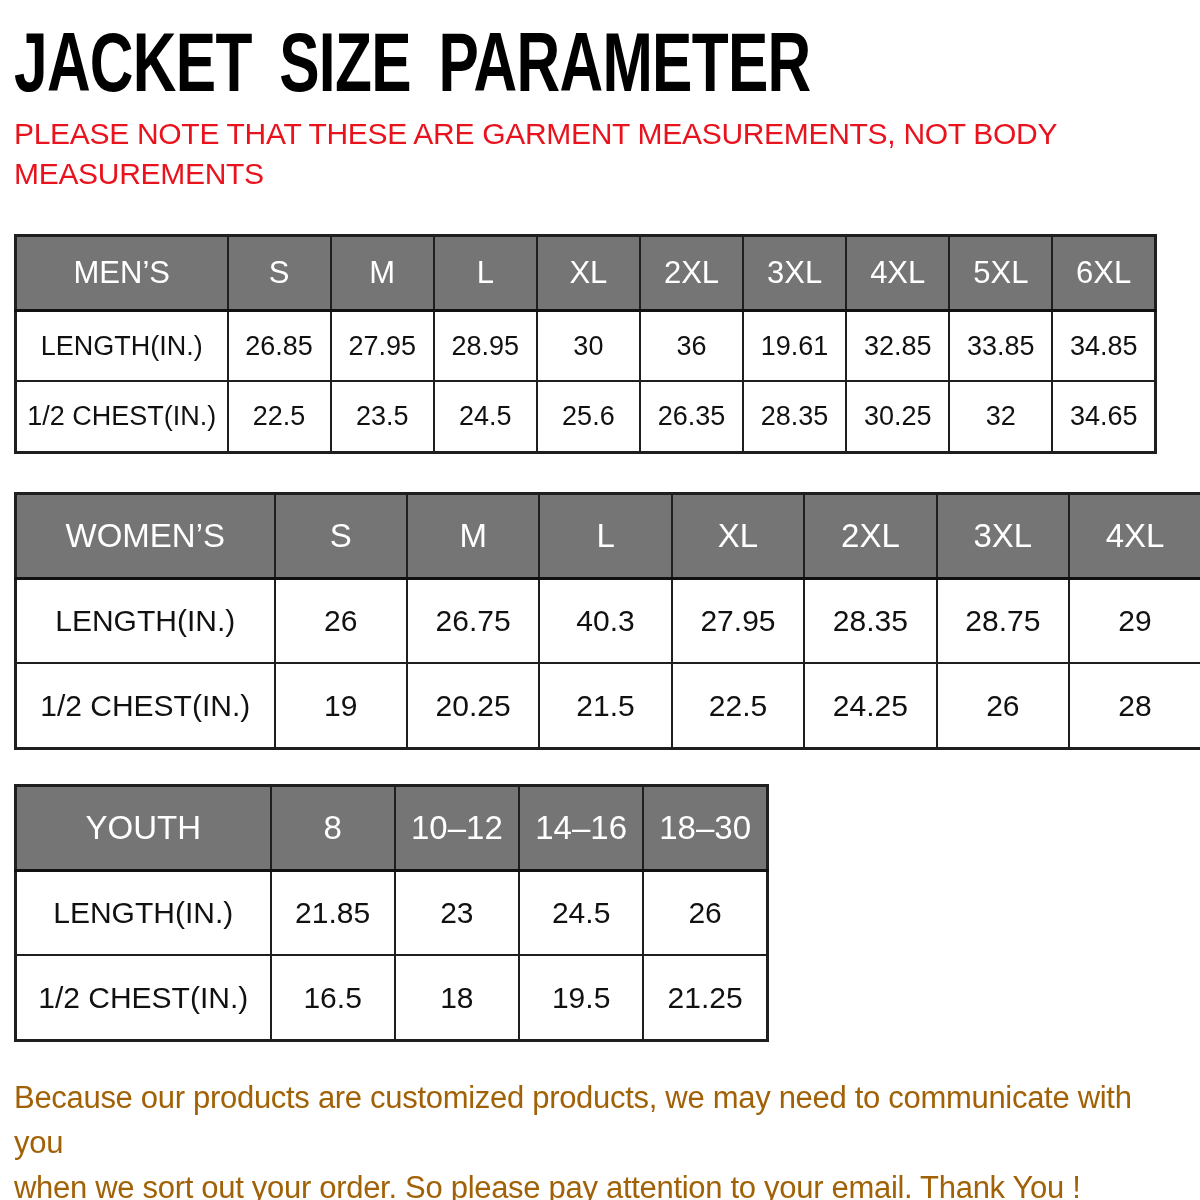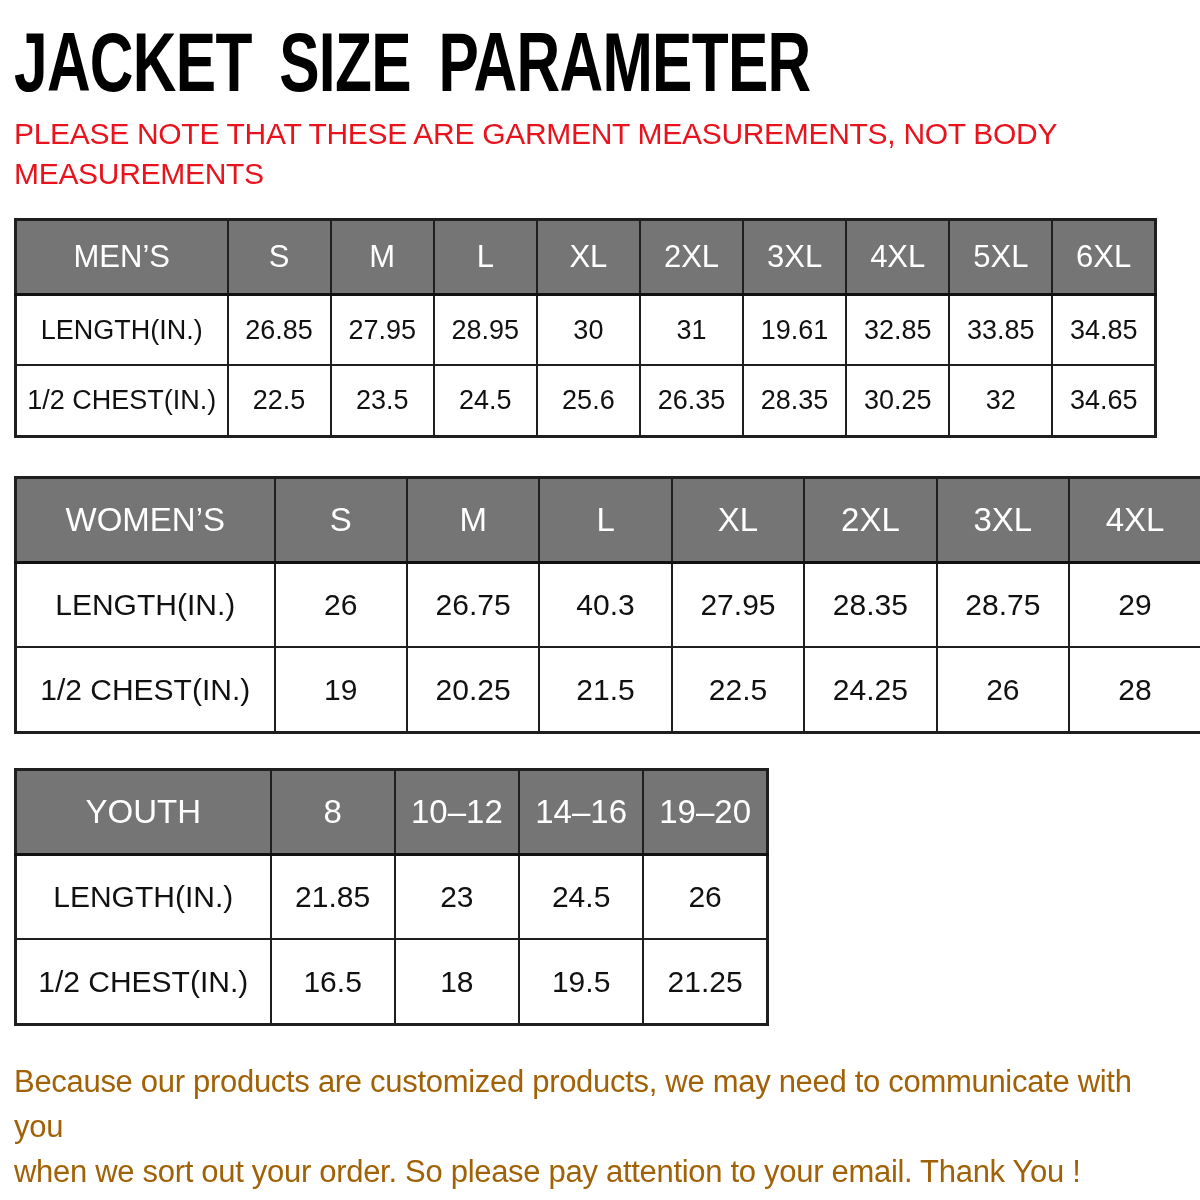--- a/index.html
+++ b/index.html
@@ -33,21 +33,21 @@
   }
   table.size-table td{
     border:2px solid #1f1f1f;
     text-align:center;vertical-align:middle;
     overflow:hidden;white-space:nowrap;
   }
   table.size-table tr.head td{
     background:#757575;color:#ffffff;
     border-bottom:3px solid #111111;
   }
-  table.men{width:1143px;margin-top:24px;}
+  table.men{width:1143px;margin-top:40px;}
   table.men tr.head{height:75px;}
   table.men tr.body{height:71px;}
   table.men tr.head td{font-size:31px;}
   table.men tr.body td{font-size:27px;}
 
   table.women{width:1189px;margin-top:38px;}
   table.women tr.head{height:85px;}
   table.women tr.body{height:85px;}
   table.women tr.head td{font-size:33px;}
   table.women tr.body td{font-size:30px;}
@@ -103,21 +103,21 @@
       <td>4XL</td>
       <td>5XL</td>
       <td>6XL</td>
     </tr>
     <tr class="body">
       <td>LENGTH(IN.)</td>
       <td>26.85</td>
       <td>27.95</td>
       <td>28.95</td>
       <td>30</td>
-      <td>31</td>
+      <td>36</td>
       <td>19.61</td>
       <td>32.85</td>
       <td>33.85</td>
       <td>34.85</td>
     </tr>
     <tr class="body">
       <td>1/2 CHEST(IN.)</td>
       <td>22.5</td>
       <td>23.5</td>
       <td>24.5</td>
@@ -185,21 +185,21 @@
         <col>
         <col>
         <col>
     </colgroup>
     <tbody>
         <tr class="head">
       <td>YOUTH</td>
       <td>8</td>
       <td>10–12</td>
       <td>14–16</td>
-      <td>19–20</td>
+      <td>18–30</td>
     </tr>
     <tr class="body">
       <td>LENGTH(IN.)</td>
       <td>21.85</td>
       <td>23</td>
       <td>24.5</td>
       <td>26</td>
     </tr>
     <tr class="body">
       <td>1/2 CHEST(IN.)</td>

